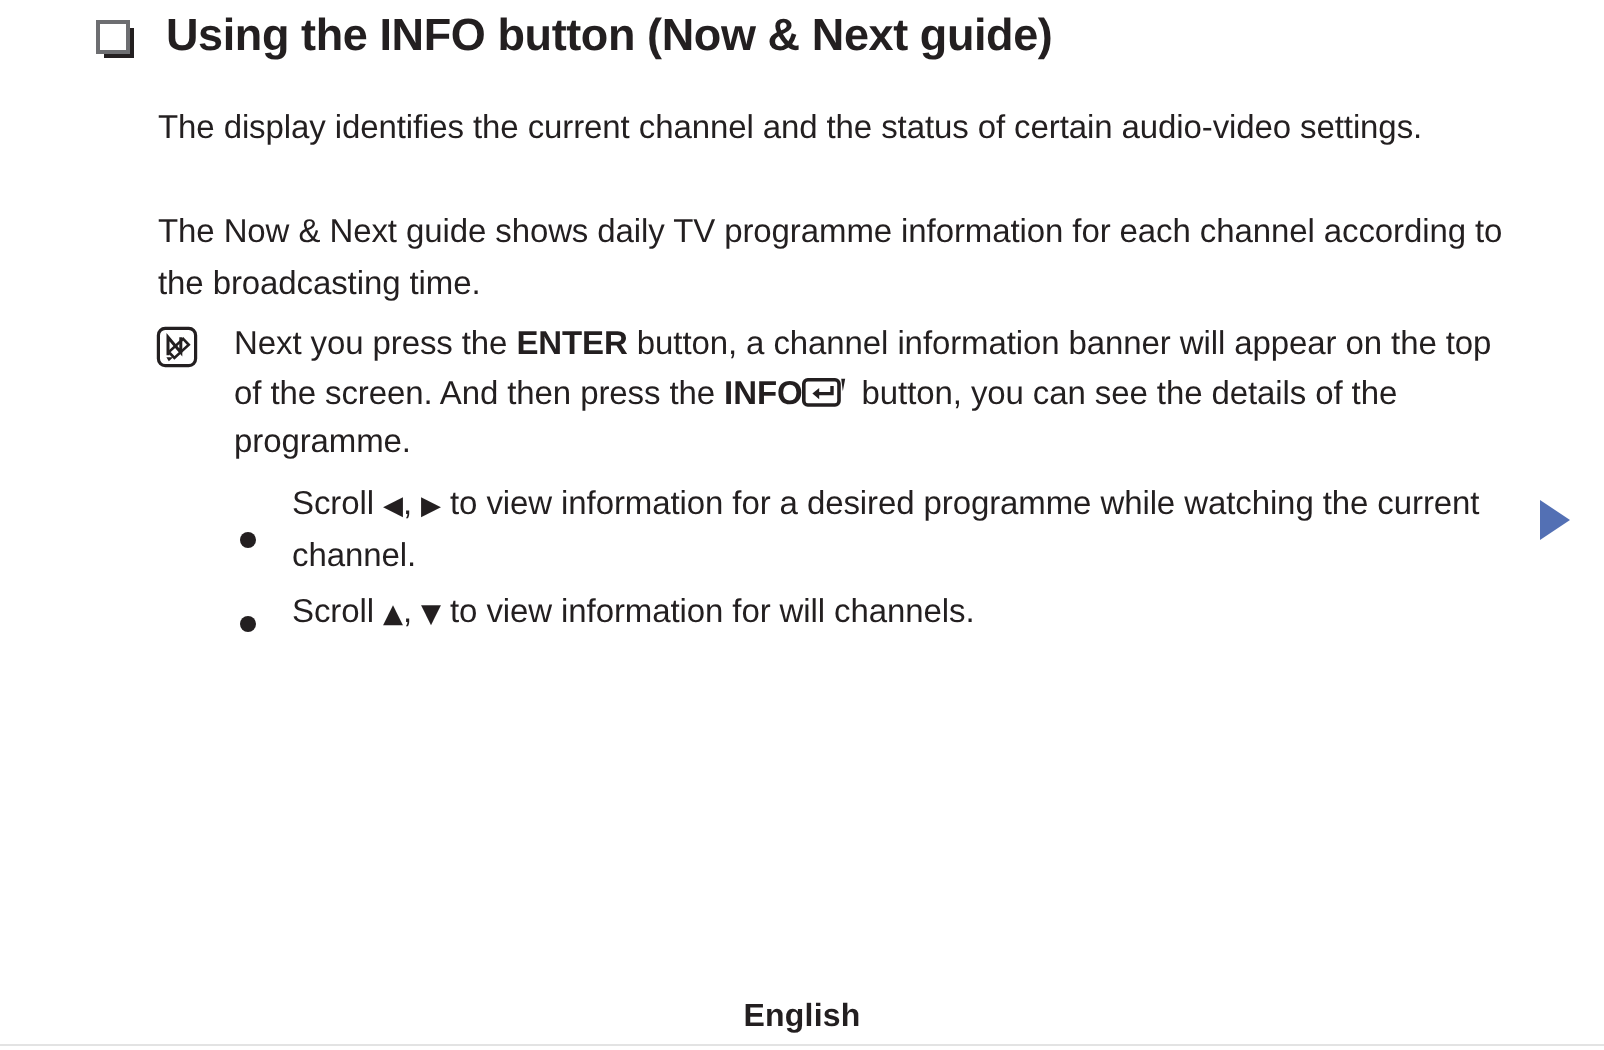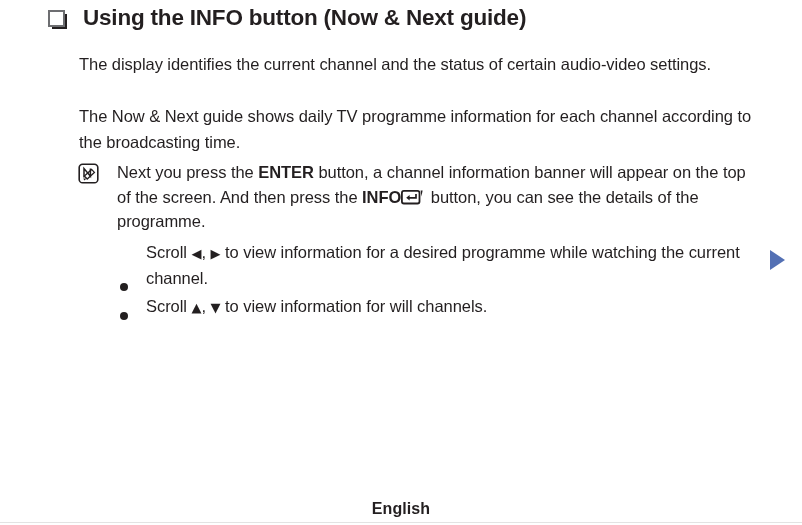--- a/index.html
+++ b/index.html
@@ -113,21 +113,21 @@
 
   
   .bullet-list {
     position: absolute;
     left: 120px;
     top: 240px;
     width: 640px;
   }
   .bullet-item {
     display: flex;
-    align-items: flex-end;
+    align-items: center;
     margin-bottom: 3px;
   }
   .bullet-dot {
     flex: 0 0 auto;
     width: 8px;
     height: 8px;
     border-radius: 50%;
     background: #231f20;
     margin-top: 9px;
   }

